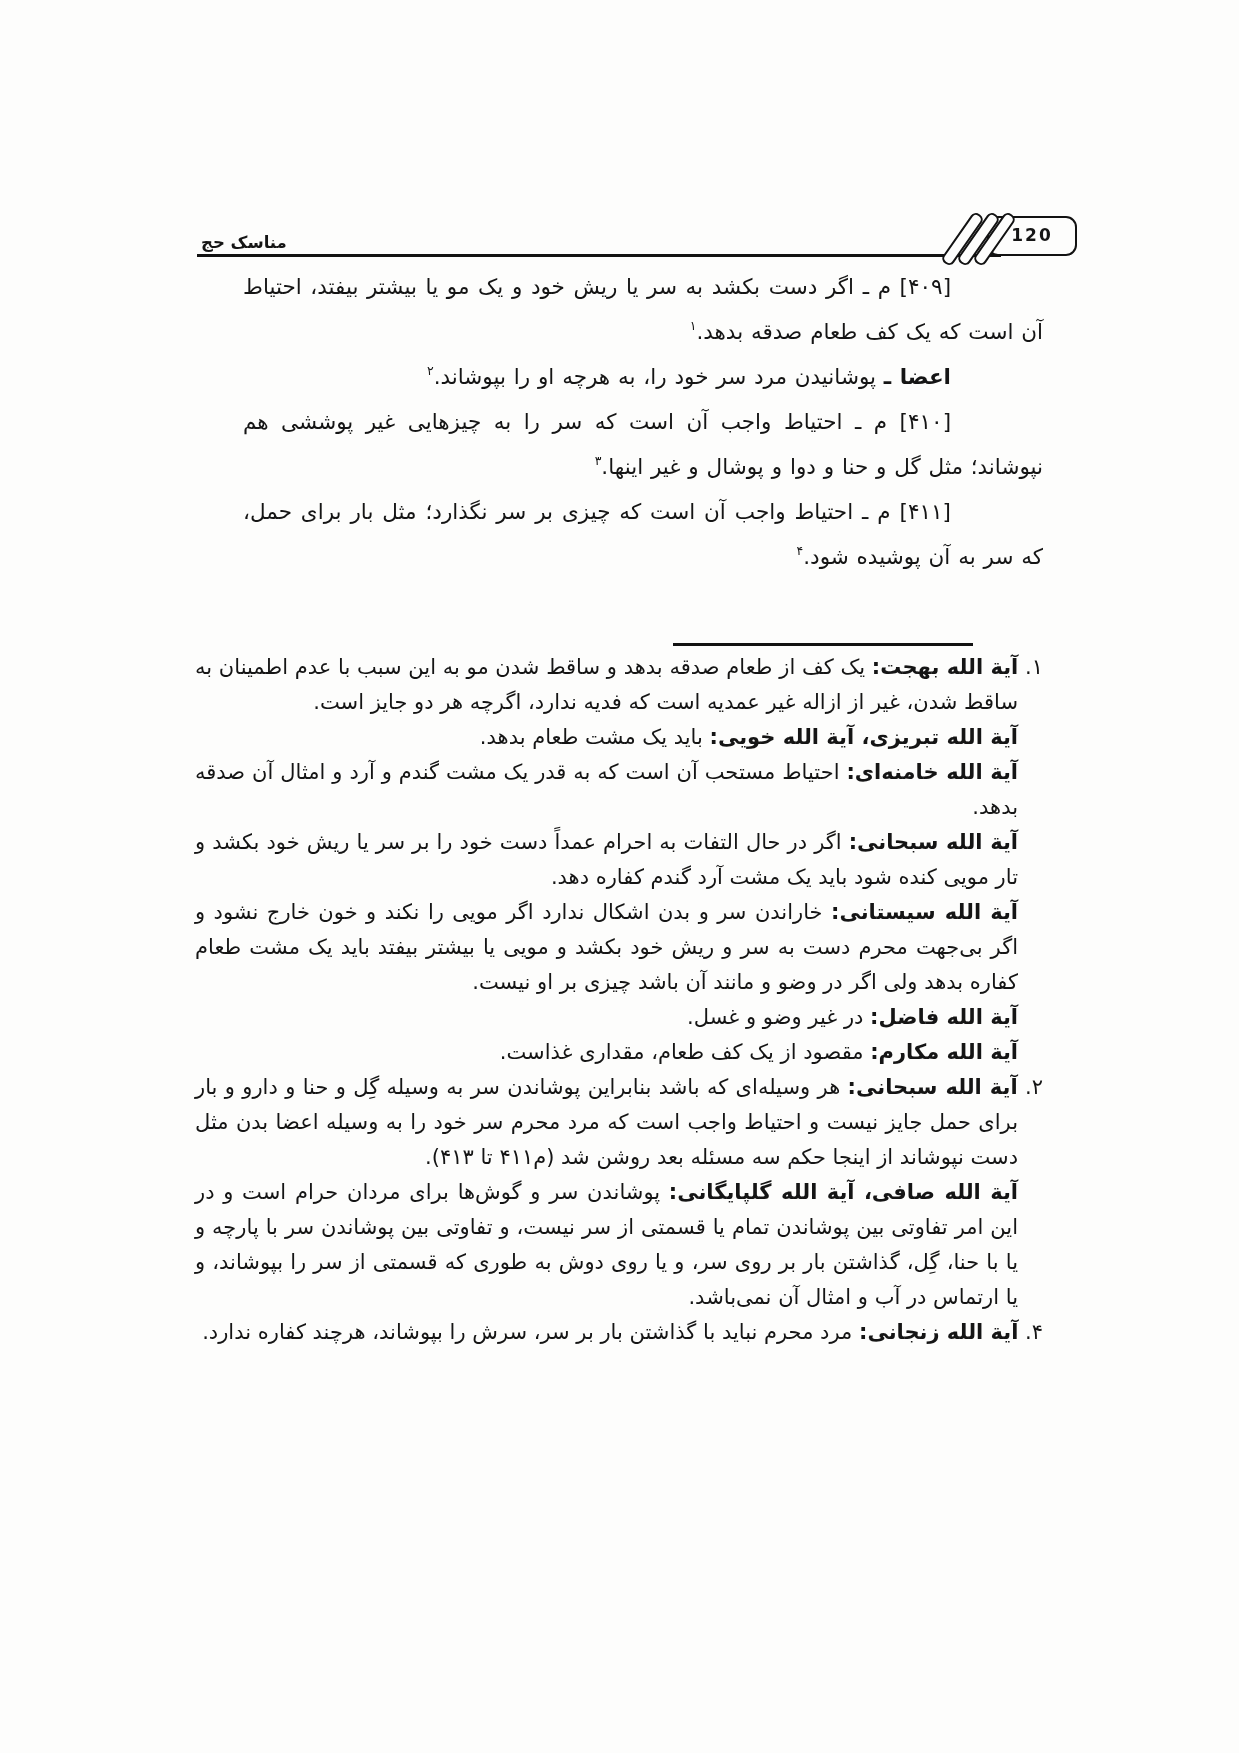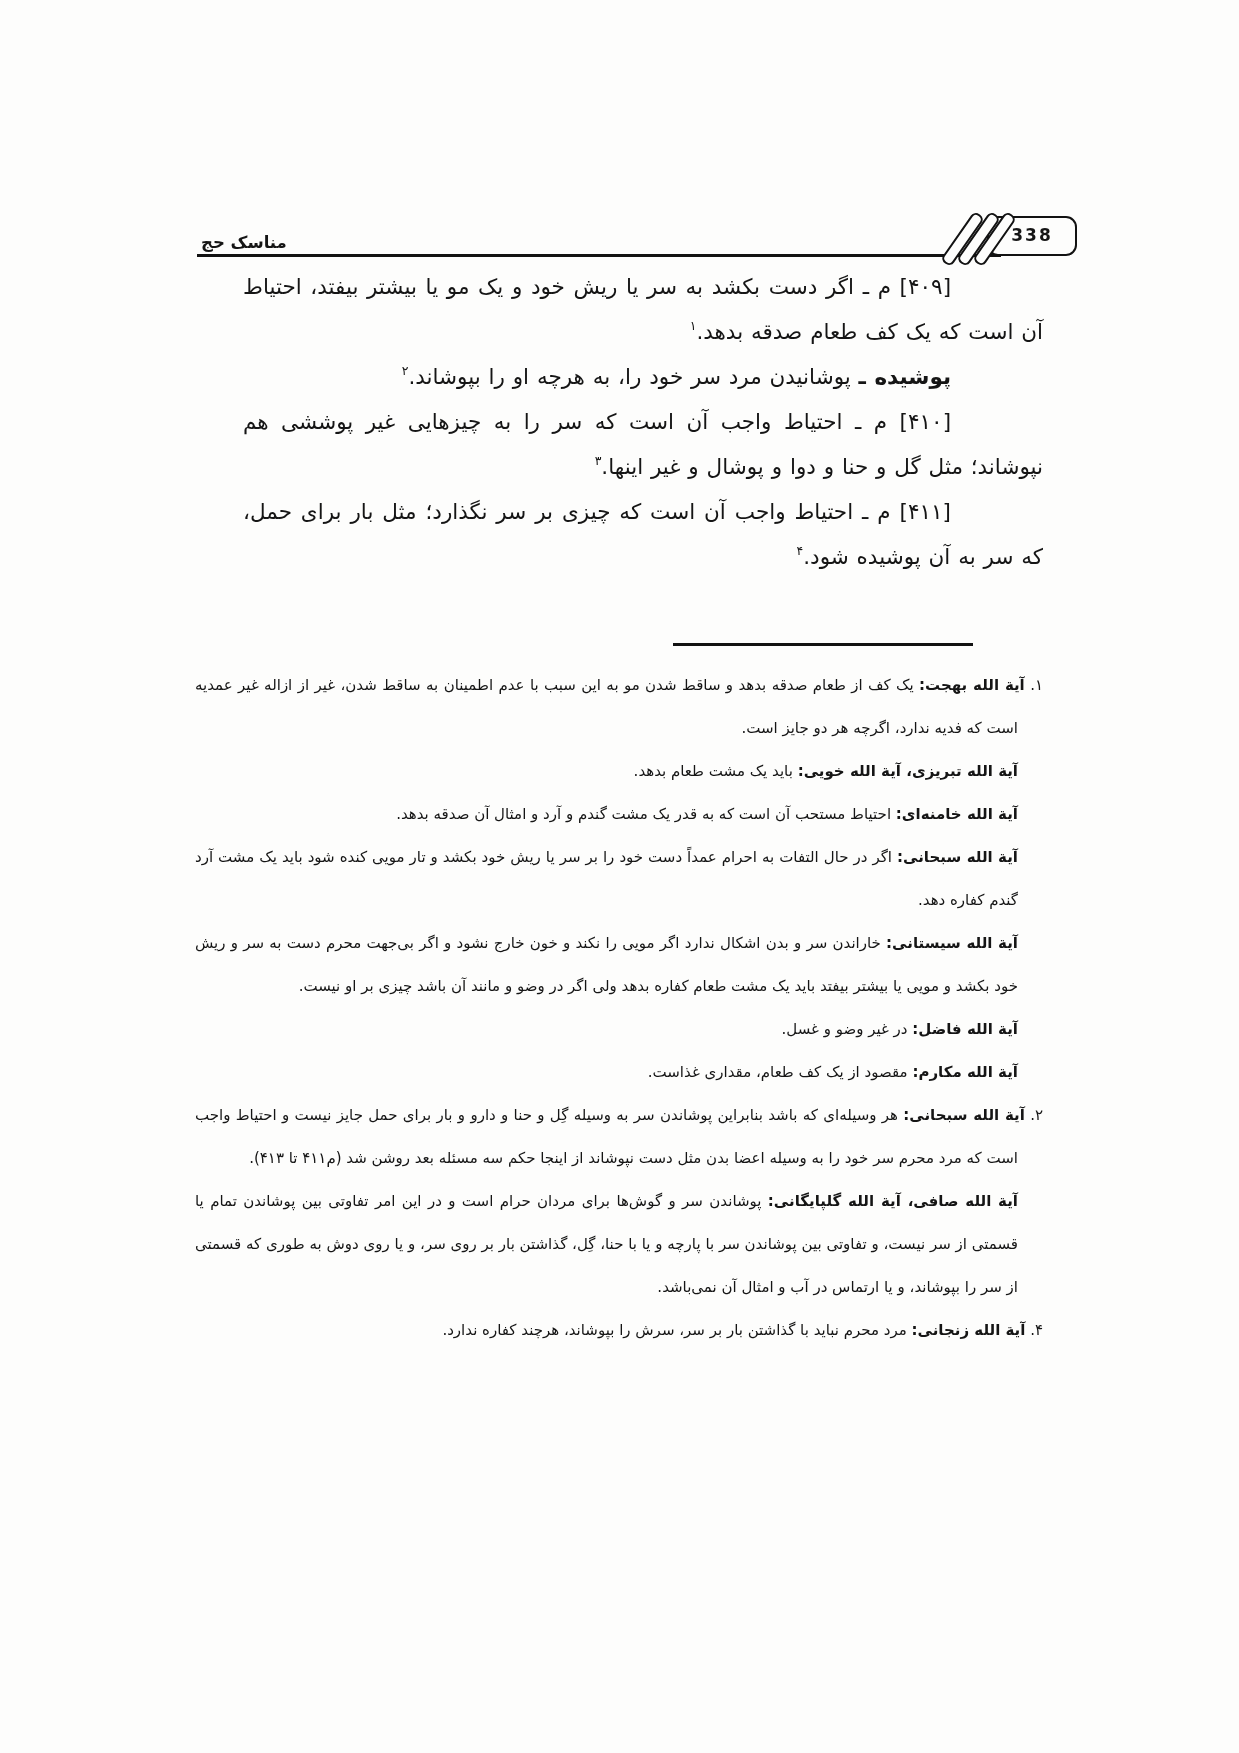--- a/index.html
+++ b/index.html
@@ -88,23 +88,23 @@
     vertical-align:9px;
   }
   
   .fn-separator{
     width:300px;height:3px;
     background:#121212;
     margin:64px 70px 0 auto;
   }
   
   .footnotes{
-    margin-top:18px;
-    font-size:15px;
-    line-height:43px;
+    margin-top:4px;
+    font-size:21px;
+    line-height:35px;
   }
   .fn-entry{
     margin:0;
     padding-right:25px;
     text-align:justify;
   }
   .fn-entry.first{text-indent:-25px;}
   .fn-name{font-weight:bold;}
   .fn-num{letter-spacing:1px;}
 </style>
@@ -114,27 +114,27 @@
 <div class="page">
   <div class="content">
 
     <div class="header">
       <div class="header-rule"></div>
       <div class="book-title">مناسک حج</div>
       <div class="badge-stripe stripe-1"></div>
       <div class="badge-stripe stripe-2"></div>
       <div class="badge-stripe stripe-3"></div>
       <div class="page-badge">
-        <span class="page-number">338</span>
+        <span class="page-number">120</span>
       </div>
     </div>
 
     <div class="main-text">
       <p class="para"><span class="lead">[۴۰۹] م ـ</span> <span>اگر دست بکشد به سر یا ریش خود و یک مو یا بیشتر بیفتد، احتیاط آن است که یک کف طعام صدقه بدهد.</span><sup class="fnref">۱</sup></p>
-      <p class="para bold-lead"><span class="lead">پوشیده ـ</span> <span>پوشانیدن مرد سر خود را، به هرچه او را بپوشاند.</span><sup class="fnref">۲</sup></p>
+      <p class="para bold-lead"><span class="lead">اعضا ـ</span> <span>پوشانیدن مرد سر خود را، به هرچه او را بپوشاند.</span><sup class="fnref">۲</sup></p>
       <p class="para"><span class="lead">[۴۱۰] م ـ</span> <span>احتیاط واجب آن است که سر را به چیزهایی غیر پوششی هم نپوشاند؛ مثل گل و حنا و دوا و پوشال و غیر اینها.</span><sup class="fnref">۳</sup></p>
       <p class="para"><span class="lead">[۴۱۱] م ـ</span> <span>احتیاط واجب آن است که چیزی بر سر نگذارد؛ مثل بار برای حمل، که سر به آن پوشیده شود.</span><sup class="fnref">۴</sup></p>
     </div>
 
     <div class="fn-separator"></div>
 
     <div class="footnotes">
 
       <p class="fn-entry first"><span class="fn-num">۱.</span> <b class="fn-name">آیة الله بهجت:</b> <span>یک کف از طعام صدقه بدهد و ساقط شدن مو به این سبب با عدم اطمینان به ساقط شدن، غیر از ازاله غیر عمدیه است که فدیه ندارد، اگرچه هر دو جایز است.</span></p>
       <p class="fn-entry"><b class="fn-name">آیة الله تبریزی، آیة الله خویی:</b> <span>باید یک مشت طعام بدهد.</span></p>

